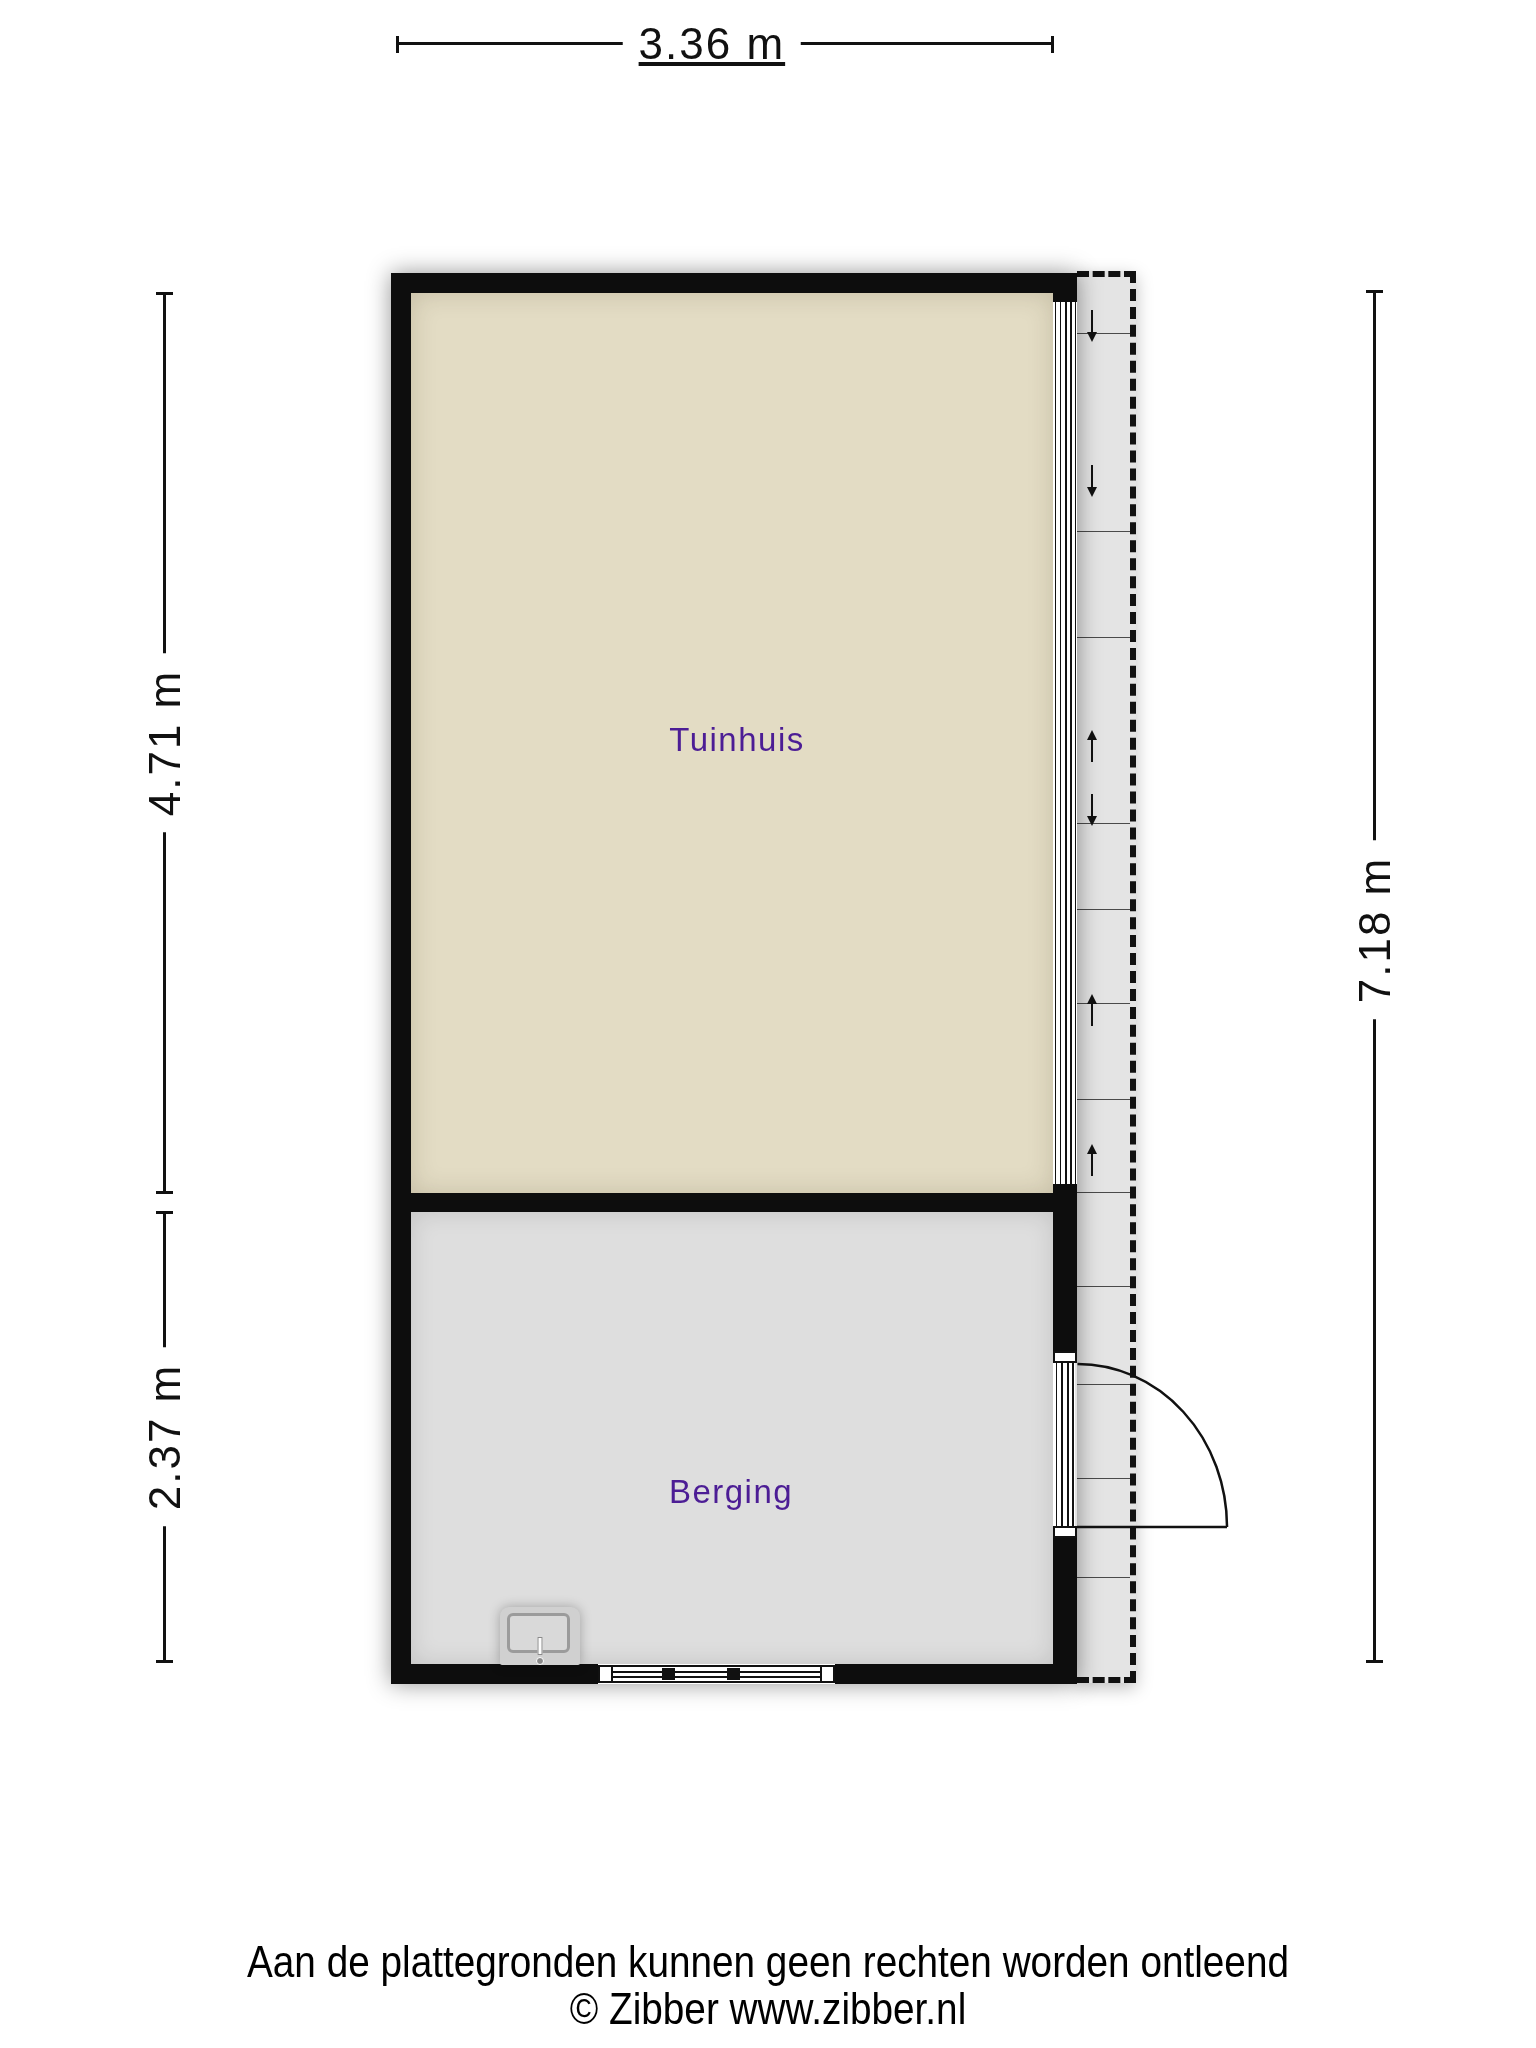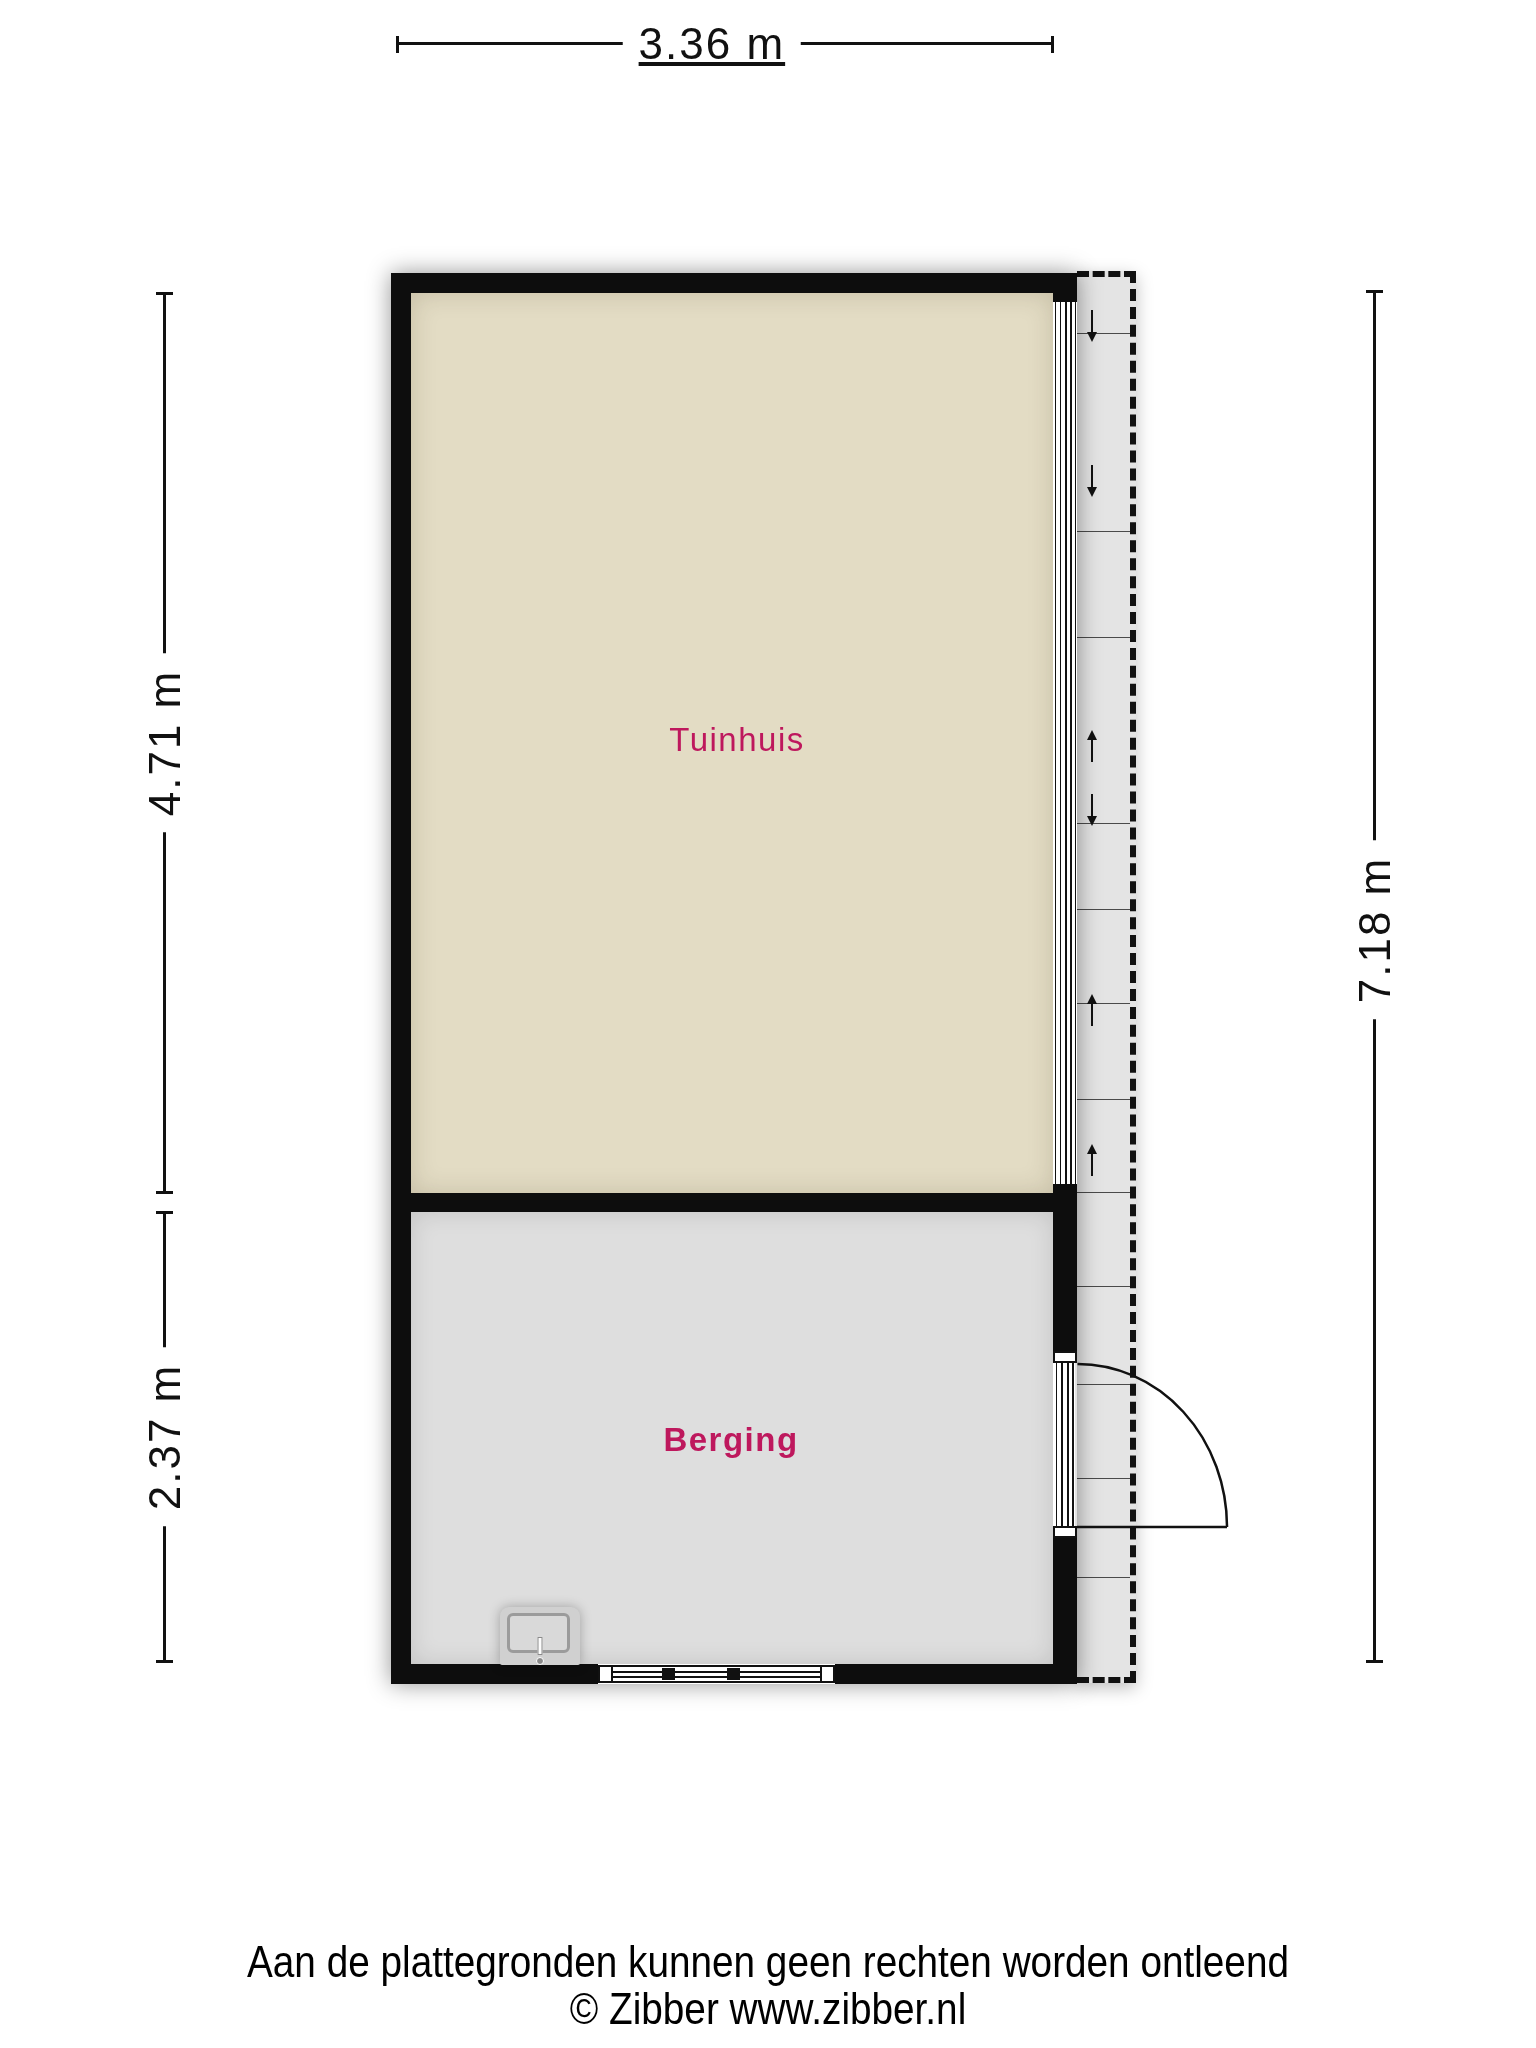--- a/index.html
+++ b/index.html
@@ -87,23 +87,23 @@
     border-radius:9px 9px 2px 2px;box-shadow:0 0 12px rgba(0,0,0,.28);}
   .stove-inner{position:absolute;left:7px;top:6px;width:63px;height:40px;background:#d9d9d9;
     border:3px solid #9b9b9b;border-radius:6px;box-sizing:border-box;}
   .stove-slit{position:absolute;left:50%;top:30px;transform:translateX(-50%);width:3px;height:16px;
     background:#fdfdfd;border:1px solid #8a8a8a;}
   .stove-knob{position:absolute;left:50%;top:50px;transform:translateX(-50%);width:6px;height:6px;
     border-radius:50%;background:#8a8a8a;border:1px solid #fff;}
 
   
   .room-label{position:absolute;transform:translate(-50%,-50%);font-size:33px;letter-spacing:1.5px;
-    color:#be185d;white-space:nowrap;}
+    color:#4c1d95;white-space:nowrap;}
   .room-label.tuinhuis{left:737px;top:740px;}
-  .room-label.berging{left:731px;top:1440px;font-weight:bold;}
+  .room-label.berging{left:731px;top:1492px;}
 
   
   .footer{position:absolute;left:0;top:1938px;width:100%;text-align:center;
     font-size:44px;line-height:47px;transform:scaleX(0.88);transform-origin:center;color:#000;}
 </style>
 </head>
 <body>
 
 <div class="canvas">
 

